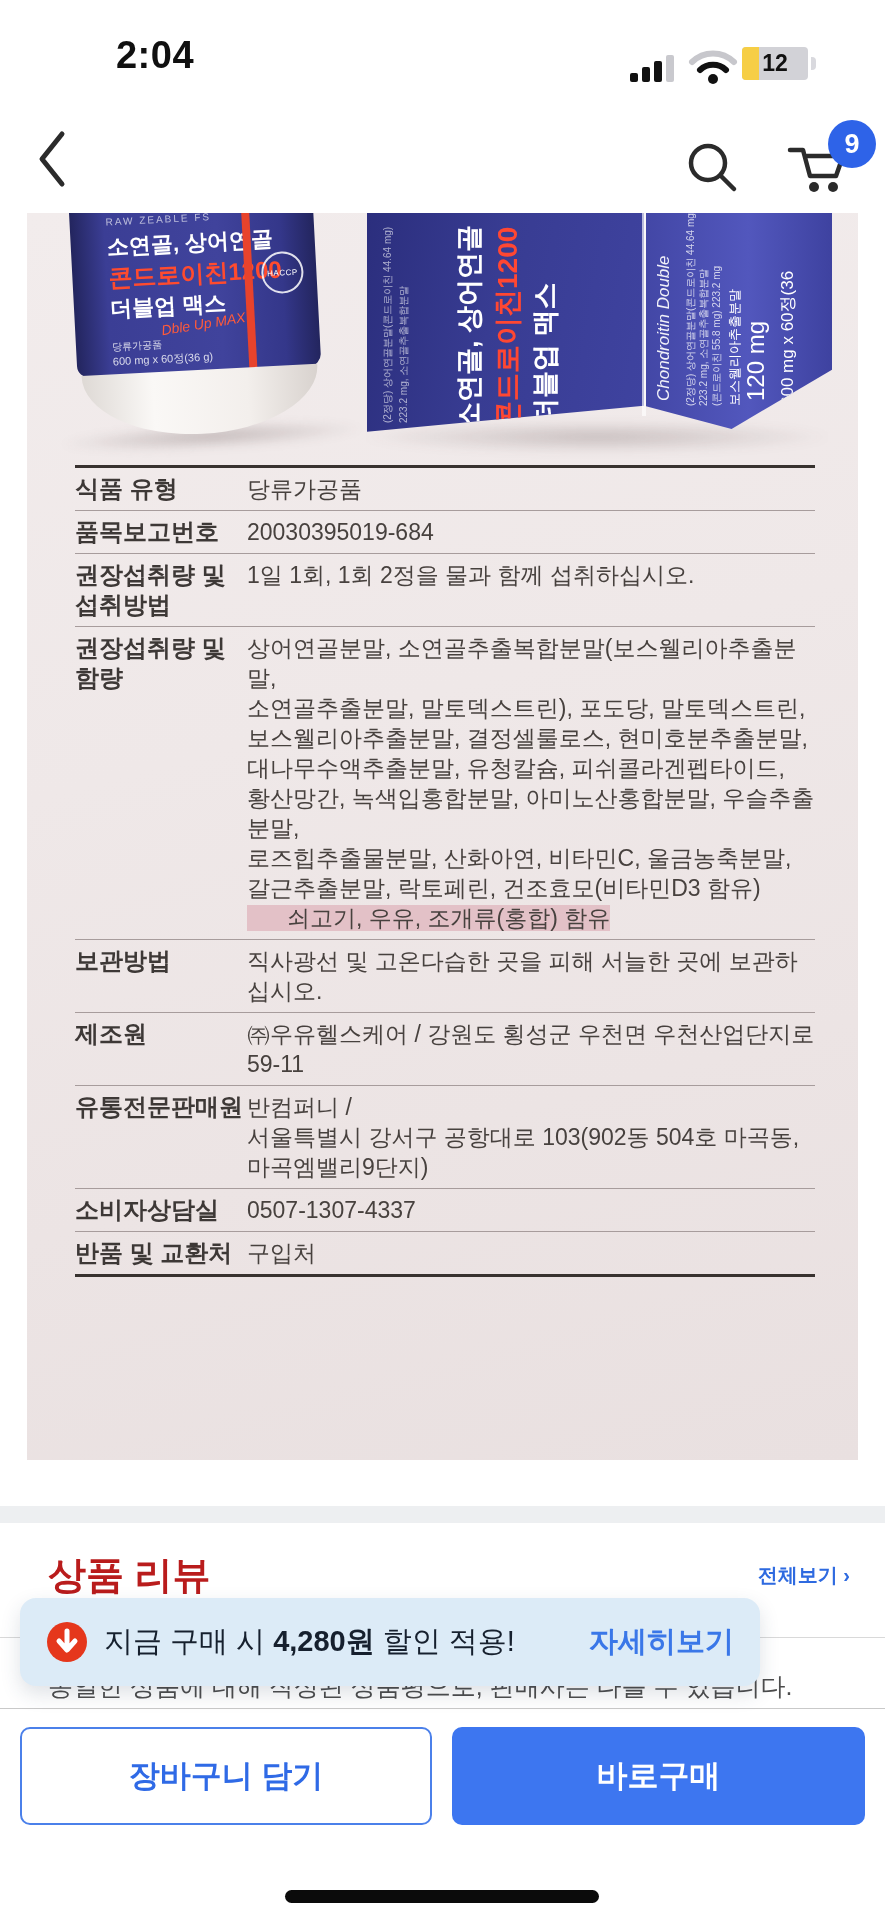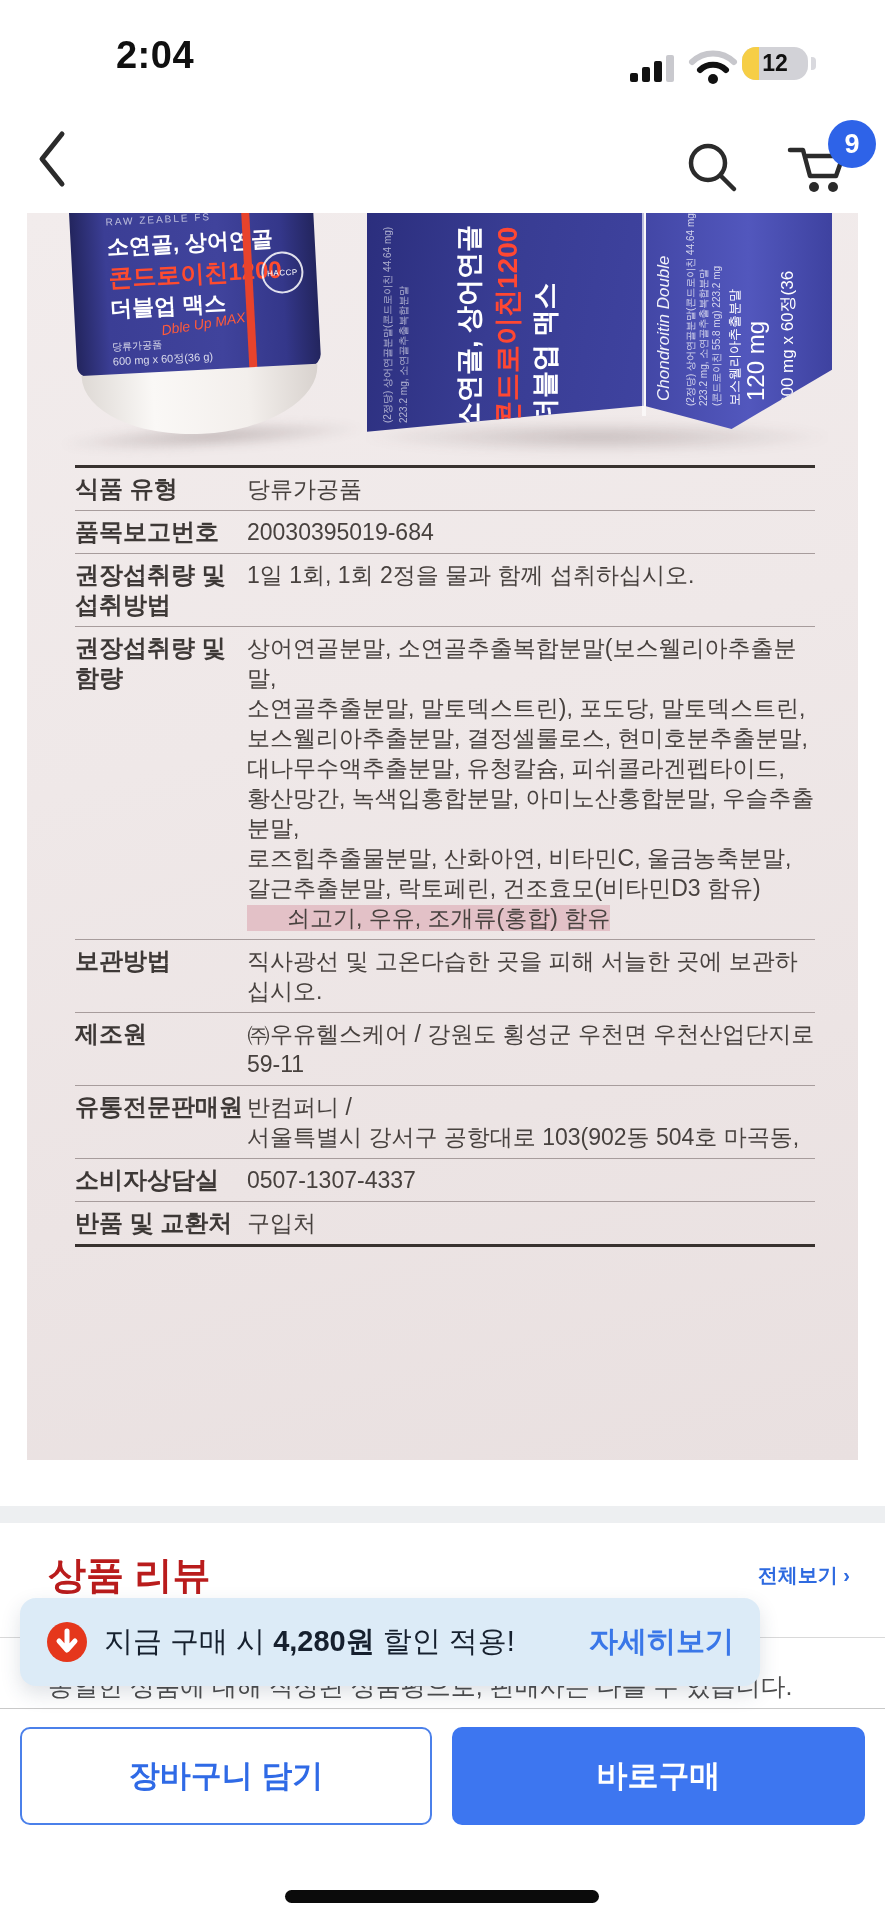--- a/index.html
+++ b/index.html
@@ -5,21 +5,21 @@
   html,body{margin:0;padding:0;background:#ffffff;}
   body{width:885px;height:1920px;position:relative;overflow:hidden;
        font-family:"Liberation Sans","DejaVu Sans",sans-serif;color:#222;}
   .abs{position:absolute;}
 
   
   .time{left:95px;top:34px;width:120px;text-align:center;font-size:38px;font-weight:700;color:#101010;letter-spacing:.5px;}
   .sig{left:630px;top:50px;width:52px;height:32px;display:flex;align-items:flex-end;gap:4px;}
   .sig i{display:block;width:8px;border-radius:2px;background:#111;}
   .sig i.dim{background:#c9c9ce;}
-  .batt{left:742px;top:47px;width:66px;height:33px;background:#d2d2d7;border-radius:14px;overflow:hidden;}
+  .batt{left:742px;top:47px;width:66px;height:33px;background:#d2d2d7;border-radius:4px;overflow:hidden;}
   .batt .fill{position:absolute;left:0;top:0;bottom:0;width:17px;background:#f6ce45;}
   .batt .num{position:absolute;left:0;top:0;width:100%;height:100%;display:flex;align-items:center;justify-content:center;
              font-size:23px;font-weight:700;color:#111;}
   .batt-nub{left:811px;top:57px;width:5px;height:13px;background:#d9d9de;border-radius:0 4px 4px 0;}
 
   
   .navbar{left:0;top:100px;width:885px;height:110px;background:#fff;}
   .back{left:34px;top:128px;width:36px;height:62px;cursor:pointer;}
   .search{left:684px;top:139px;width:56px;height:56px;cursor:pointer;}
   .cart{left:786px;top:134px;width:64px;height:64px;cursor:pointer;}
@@ -202,20 +202,21 @@
         <div class="t-label">제조원</div>
         <div class="t-val">
           <div class="val-line">㈜우유헬스케어 / 강원도 횡성군 우천면 우천산업단지로 59-11</div>
         </div>
       </div>
       <div class="t-row">
         <div class="t-label">유통전문판매원</div>
         <div class="t-val">
           <div class="val-line">반컴퍼니 /</div>
           <div class="val-line">서울특별시 강서구 공항대로 103(902동 504호 마곡동,</div>
+          <div class="val-line">마곡엠밸리9단지)</div>
         </div>
       </div>
       <div class="t-row">
         <div class="t-label">소비자상담실</div>
         <div class="t-val">
           <div class="val-line">0507-1307-4337</div>
         </div>
       </div>
       <div class="t-row">
         <div class="t-label">반품 및 교환처</div>

